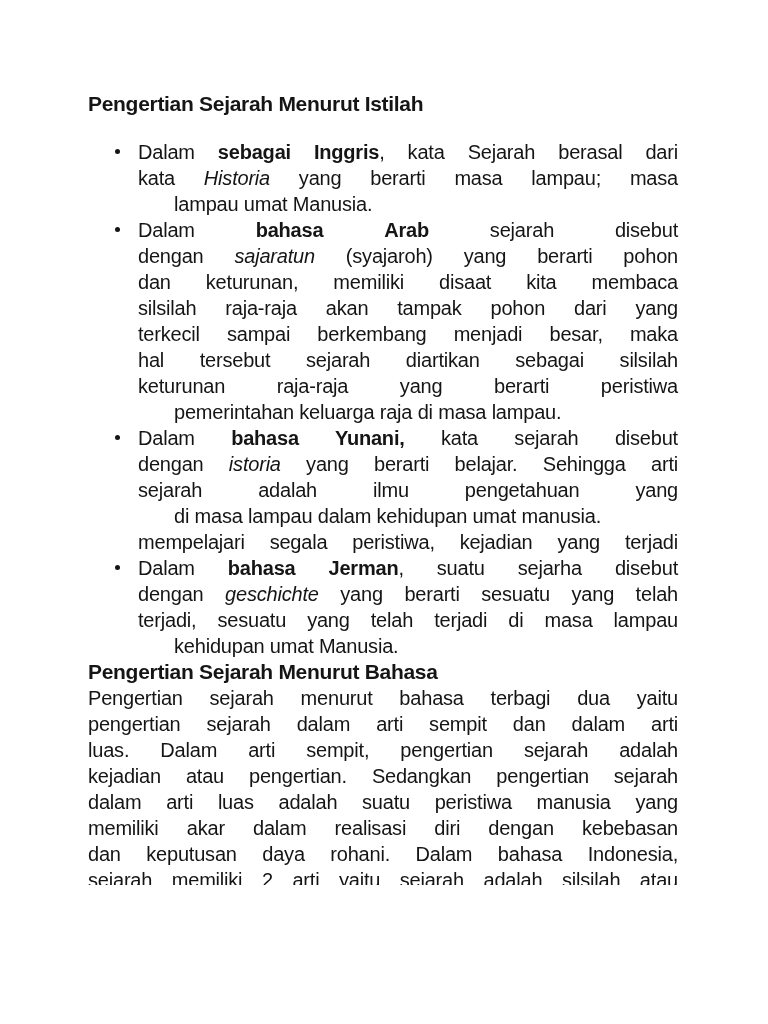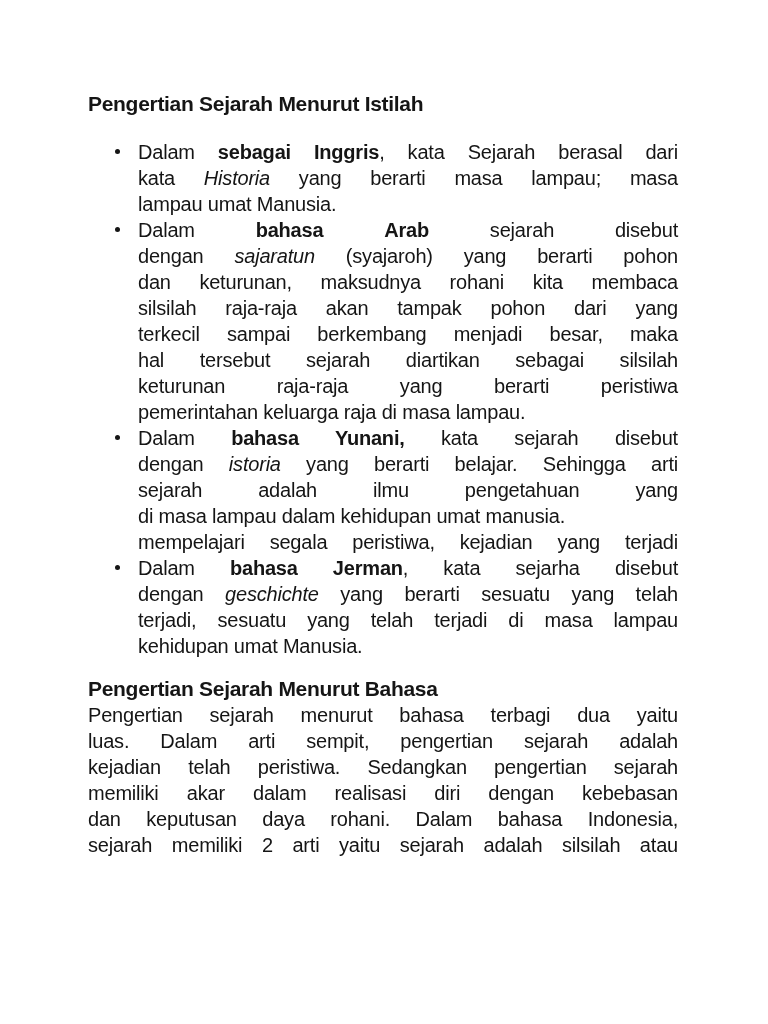--- a/index.html
+++ b/index.html
@@ -18,21 +18,21 @@
     width: 590px;
     color: #151515;
   }
   .h {
     font-size: 21px;
     font-weight: 700;
     line-height: 26px;
     letter-spacing: -0.3px;
     margin: 0;
   }
-  .h2 { margin-top: 17px; }
+  .h2 { margin-top: 0; }
   .bullets {
     list-style: none;
     margin: 22px 0 0 0;
     padding: 0 0 0 50px;
   }
   .bullets li { position: relative; }
   .dot {
     position: absolute;
     left: -23px;
     top: 10px;
@@ -42,21 +42,21 @@
     background: #151515;
   }
   .line {
     font-size: 20px;
     line-height: 26px;
     letter-spacing: -0.2px;
     text-align: justify;
     text-align-last: justify;
     white-space: normal;
   }
-  .line.last { text-align-last: left; }
+  .line.last { text-align-last: left; margin-left: 36px; }
   .para { margin-top: 0; }
   .b { font-weight: 700; }
   .i { font-style: italic; }
 </style>
 </head>
 <body>
 
 <div class="page">
   <div class="doc">
 
@@ -69,54 +69,56 @@
             <div class="line"><span>Dalam </span><span class="b">sebagai Inggris</span><span>, kata Sejarah berasal dari</span></div>
             <div class="line"><span>kata&nbsp;</span><span class="i">Historia</span><span>&nbsp;yang berarti masa lampau; masa</span></div>
             <div class="line last"><span>lampau umat Manusia.</span></div>
           </div>
       </li>
       <li>
         <span class="dot"></span>
         <div>
             <div class="line"><span>Dalam&nbsp;</span><span class="b">bahasa</span><span> </span><span class="b">Arab</span><span>&nbsp;sejarah </span><span>disebut</span></div>
             <div class="line"><span>dengan&nbsp;</span><span class="i">sajaratun</span><span>&nbsp;(syajaroh) yang berarti pohon</span></div>
-            <div class="line"><span>dan keturunan, maksudnya rohani kita membaca</span></div>
+            <div class="line"><span>dan keturunan, memiliki disaat kita membaca</span></div>
             <div class="line"><span>silsilah raja-raja akan tampak pohon dari yang</span></div>
             <div class="line"><span>terkecil sampai berkembang menjadi besar, maka</span></div>
             <div class="line"><span>hal tersebut sejarah diartikan sebagai silsilah</span></div>
             <div class="line"><span>keturunan raja-raja yang berarti peristiwa</span></div>
             <div class="line last"><span>pemerintahan keluarga raja di masa lampau.</span></div>
           </div>
       </li>
       <li>
         <span class="dot"></span>
         <div>
             <div class="line"><span>Dalam </span><span class="b">bahasa Yunani,</span><span>&nbsp;kata sejarah disebut</span></div>
             <div class="line"><span>dengan&nbsp;</span><span class="i">istoria</span><span> yang berarti belajar. Sehingga arti</span></div>
             <div class="line"><span>sejarah adalah ilmu pengetahuan yang</span></div>
             <div class="line last"><span>di masa lampau dalam kehidupan umat manusia.</span></div>
             <div class="line"><span>mempelajari segala peristiwa, kejadian yang terjadi</span></div>
           </div>
       </li>
       <li>
         <span class="dot"></span>
         <div>
-            <div class="line"><span>Dalam </span><span class="b">bahasa Jerman</span><span>, kata sejarha disebut</span></div>
+            <div class="line"><span>Dalam </span><span class="b">bahasa Jerman</span><span>, suatu sejarha disebut</span></div>
             <div class="line"><span>dengan&nbsp;</span><span class="i">geschichte</span><span> yang berarti sesuatu yang telah</span></div>
             <div class="line"><span>terjadi, sesuatu yang telah terjadi di masa lampau</span></div>
             <div class="line last"><span>kehidupan umat Manusia.</span></div>
           </div>
       </li>
     </ul>
 
     <h2 class="h h2">Pengertian Sejarah Menurut Bahasa</h2>
 
     <div class="para">
         <div class="line"><span>Pengertian sejarah menurut bahasa terbagi dua yaitu</span></div>
+        <div class="line"><span>pengertian sejarah dalam arti sempit dan dalam arti</span></div>
         <div class="line"><span>luas. Dalam arti sempit, pengertian sejarah adalah</span></div>
-        <div class="line"><span>kejadian telah peristiwa. Sedangkan pengertian sejarah</span></div>
+        <div class="line"><span>kejadian atau pengertian. Sedangkan pengertian sejarah</span></div>
+        <div class="line"><span>dalam arti luas adalah suatu peristiwa manusia yang</span></div>
         <div class="line"><span>memiliki akar dalam realisasi diri dengan kebebasan</span></div>
         <div class="line"><span>dan keputusan daya rohani. Dalam bahasa Indonesia,</span></div>
         <div class="line"><span>sejarah memiliki 2 arti yaitu sejarah adalah silsilah atau</span></div>
       </div>
 
   </div>
 </div>
 
 </body></html>

